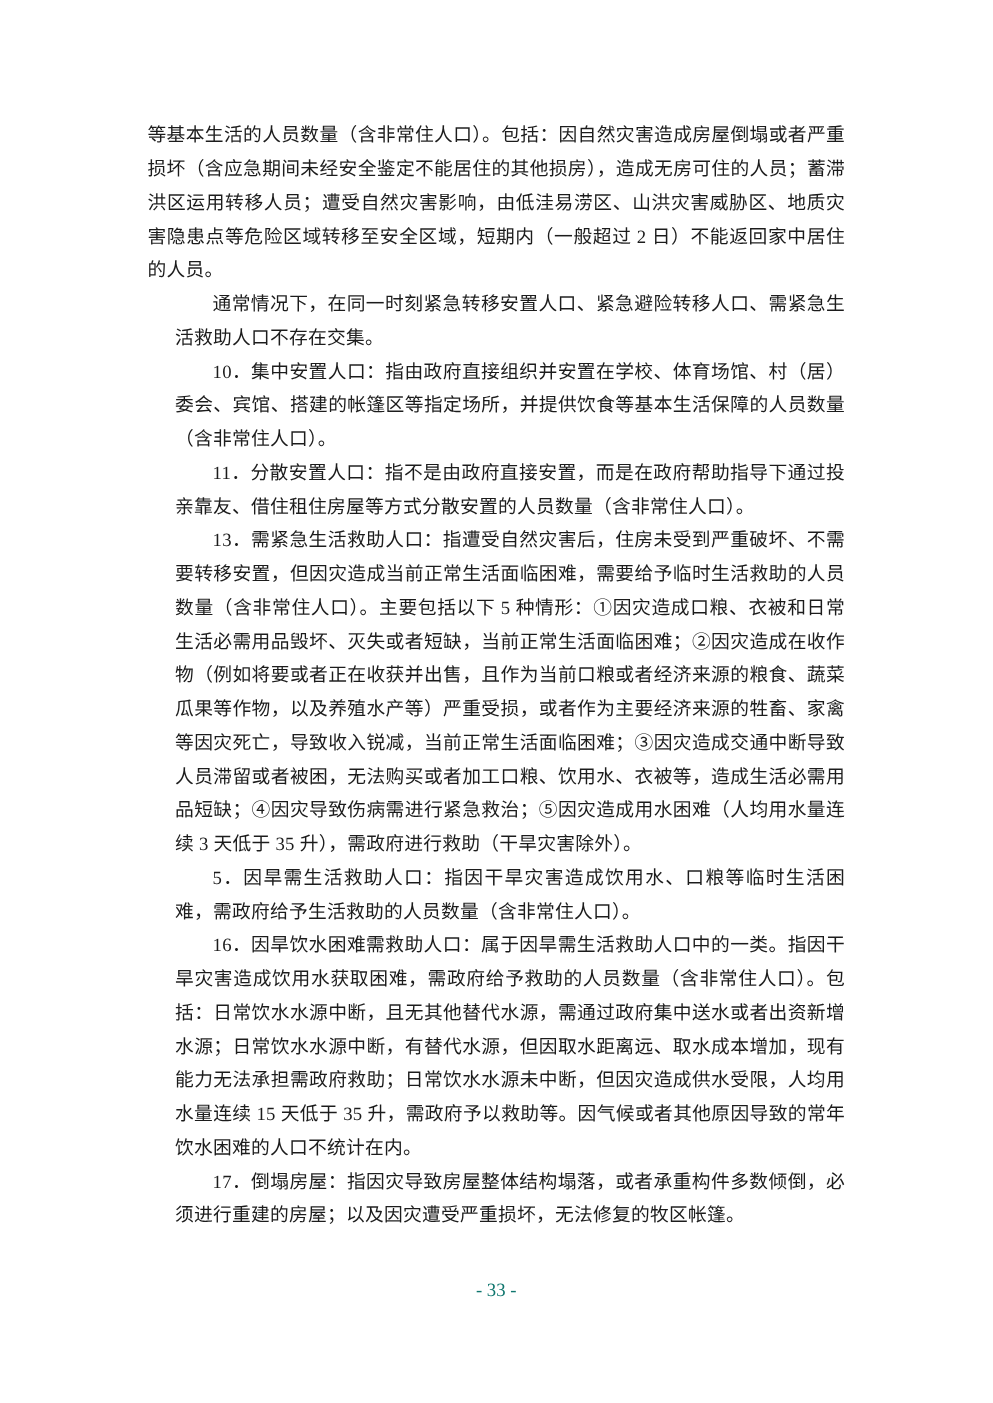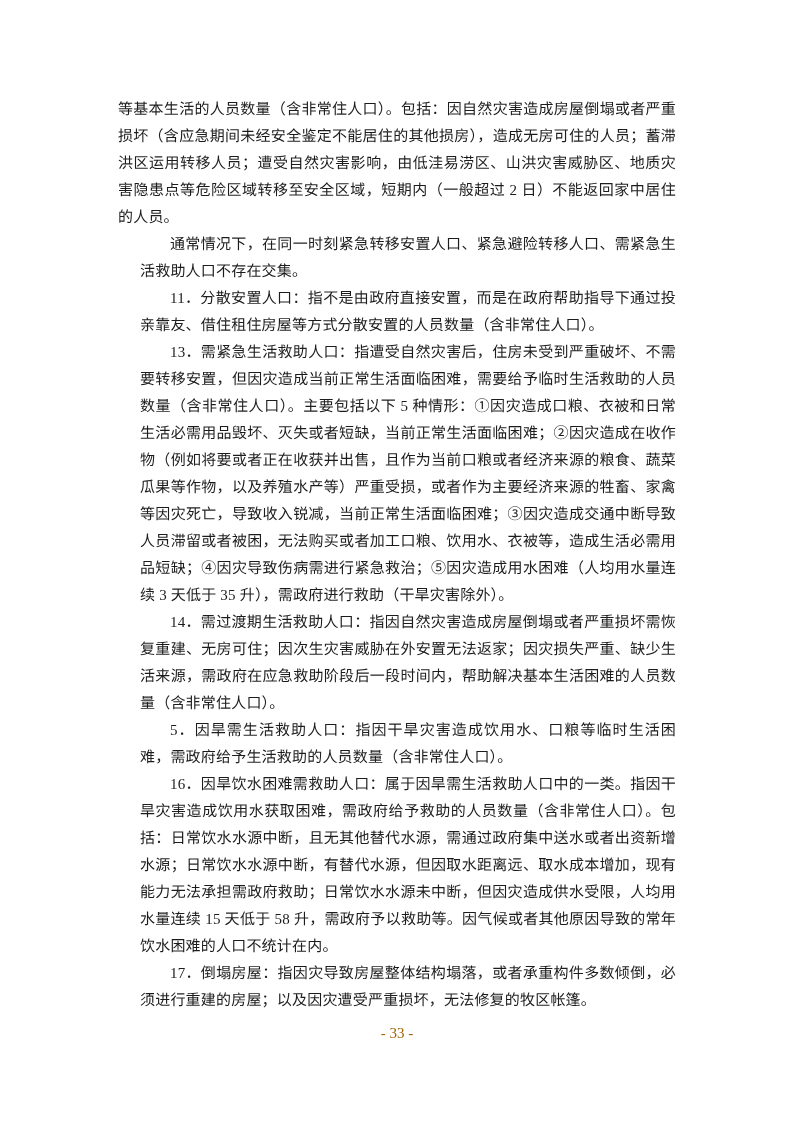--- a/index.html
+++ b/index.html
@@ -34,31 +34,31 @@
     text-indent: 2em;
     margin-left: 22px;
   }
   .page-number {
     position: absolute;
     top: 1025px;
     left: 0;
     width: 100%;
     text-align: center;
     font-size: 15px;
-    color: #a16207;
+    color: #0f766e;
   }
 </style>
 </head>
 <body>
 
 <div class="page">
   <div class="content">
     <p>等基本生活的人员数量（含非常住人口）。包括：因自然灾害造成房屋倒塌或者严重损坏（含应急期间未经安全鉴定不能居住的其他损房），造成无房可住的人员；蓄滞洪区运用转移人员；遭受自然灾害影响，由低洼易涝区、山洪灾害威胁区、地质灾害隐患点等危险区域转移至安全区域，短期内（一般超过 2 日）不能返回家中居住的人员。</p>
     <p class="indent">通常情况下，在同一时刻紧急转移安置人口、紧急避险转移人口、需紧急生活救助人口不存在交集。</p>
+    <p class="indent">10．集中安置人口：指由政府直接组织并安置在学校、体育场馆、村（居）委会、宾馆、搭建的帐篷区等指定场所，并提供饮食等基本生活保障的人员数量（含非常住人口）。</p>
     <p class="indent">11．分散安置人口：指不是由政府直接安置，而是在政府帮助指导下通过投亲靠友、借住租住房屋等方式分散安置的人员数量（含非常住人口）。</p>
     <p class="indent">13．需紧急生活救助人口：指遭受自然灾害后，住房未受到严重破坏、不需要转移安置，但因灾造成当前正常生活面临困难，需要给予临时生活救助的人员数量（含非常住人口）。主要包括以下 5 种情形：①因灾造成口粮、衣被和日常生活必需用品毁坏、灭失或者短缺，当前正常生活面临困难；②因灾造成在收作物（例如将要或者正在收获并出售，且作为当前口粮或者经济来源的粮食、蔬菜瓜果等作物，以及养殖水产等）严重受损，或者作为主要经济来源的牲畜、家禽等因灾死亡，导致收入锐减，当前正常生活面临困难；③因灾造成交通中断导致人员滞留或者被困，无法购买或者加工口粮、饮用水、衣被等，造成生活必需用品短缺；④因灾导致伤病需进行紧急救治；⑤因灾造成用水困难（人均用水量连续 3 天低于 35 升），需政府进行救助（干旱灾害除外）。</p>
-    <p class="indent">14．需过渡期生活救助人口：指因自然灾害造成房屋倒塌或者严重损坏需恢复重建、无房可住；因次生灾害威胁在外安置无法返家；因灾损失严重、缺少生活来源，需政府在应急救助阶段后一段时间内，帮助解决基本生活困难的人员数量（含非常住人口）。</p>
     <p class="indent">5．因旱需生活救助人口：指因干旱灾害造成饮用水、口粮等临时生活困难，需政府给予生活救助的人员数量（含非常住人口）。</p>
-    <p class="indent">16．因旱饮水困难需救助人口：属于因旱需生活救助人口中的一类。指因干旱灾害造成饮用水获取困难，需政府给予救助的人员数量（含非常住人口）。包括：日常饮水水源中断，且无其他替代水源，需通过政府集中送水或者出资新增水源；日常饮水水源中断，有替代水源，但因取水距离远、取水成本增加，现有能力无法承担需政府救助；日常饮水水源未中断，但因灾造成供水受限，人均用水量连续 15 天低于 58 升，需政府予以救助等。因气候或者其他原因导致的常年饮水困难的人口不统计在内。</p>
+    <p class="indent">16．因旱饮水困难需救助人口：属于因旱需生活救助人口中的一类。指因干旱灾害造成饮用水获取困难，需政府给予救助的人员数量（含非常住人口）。包括：日常饮水水源中断，且无其他替代水源，需通过政府集中送水或者出资新增水源；日常饮水水源中断，有替代水源，但因取水距离远、取水成本增加，现有能力无法承担需政府救助；日常饮水水源未中断，但因灾造成供水受限，人均用水量连续 15 天低于 35 升，需政府予以救助等。因气候或者其他原因导致的常年饮水困难的人口不统计在内。</p>
     <p class="indent">17．倒塌房屋：指因灾导致房屋整体结构塌落，或者承重构件多数倾倒，必须进行重建的房屋；以及因灾遭受严重损坏，无法修复的牧区帐篷。</p>
   </div>
   <div class="page-number">- 33 -</div>
 </div>
 
 </body></html>

